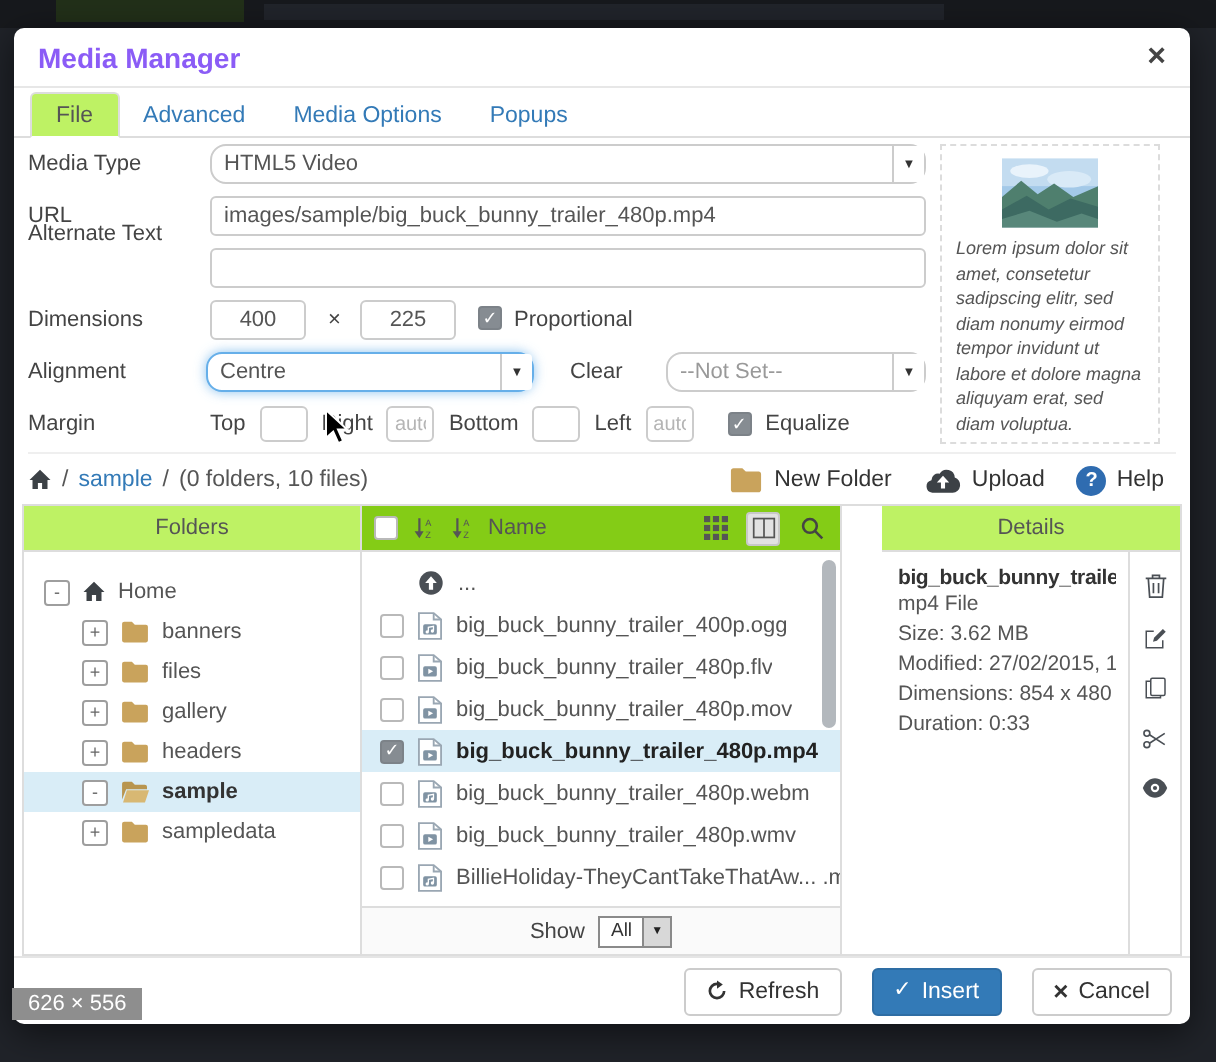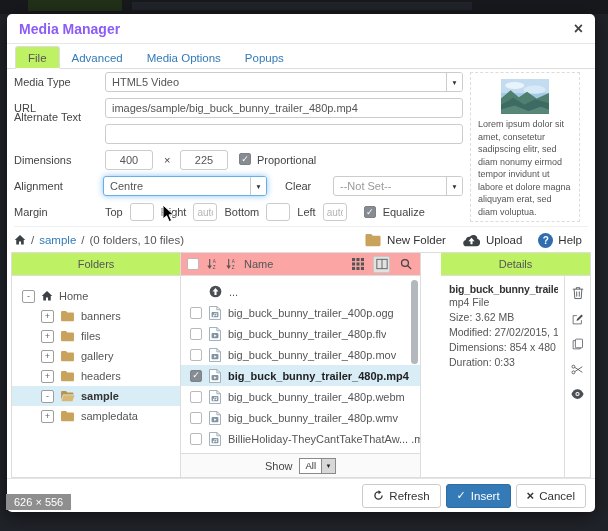--- a/index.html
+++ b/index.html
@@ -21,61 +21,61 @@
         display:flex;align-items:flex-end;padding-left:8px;box-sizing:border-box;}
   .tab{padding:5px 12px 4px;font-size:11.5px;color:#337ab7;cursor:pointer;}
   .tab.active{background:#bef264;border:1px solid #ddd;border-bottom:1px solid #fff;
               border-radius:3px 3px 0 0;color:#555;margin-bottom:-1px;}
 
   
   .form-area{position:absolute;left:0;top:55px;right:0;height:157px;}
   .flabel{position:absolute;color:#444;}
   .tin{position:absolute;box-sizing:border-box;height:20px;border:1px solid #ccc;border-radius:3px;
        background:#fff;color:#555;font-size:11px;font-family:"Liberation Sans",sans-serif;padding:0 6px;outline:none;}
-  .sel{position:absolute;box-sizing:border-box;height:20px;border:1px solid #ccc;border-radius:3px;
+  .sel{position:absolute;box-sizing:border-box;height:20px;border:1px solid #ccc;border-radius:8px;
        background:#fff;color:#555;display:flex;align-items:center;padding:0 18px 0 6px;cursor:pointer;}
   .sel-arrow{position:absolute;right:0;top:0;bottom:0;width:15px;border-left:1px solid #ccc;
              display:flex;align-items:center;justify-content:center;font-size:6.5px;color:#333;
              background:#fff;border-radius:0 2px 2px 0;}
   .sel.focused{border-color:#66afe9;box-shadow:0 0 6px rgba(102,175,233,.75);}
   .sel.muted{color:#999;}
   .cb{width:12px;height:12px;border:1px solid #b9b9b9;border-radius:2px;background:#fff;
       display:inline-flex;align-items:center;justify-content:center;font-size:9px;line-height:1;
       color:#fff;flex:none;cursor:pointer;box-sizing:border-box;}
   .cb.checked{background:#868c92;border-color:#7c8288;}
   .mlabel{color:#444;}
   .minput{box-sizing:border-box;width:24px;height:18px;border:1px solid #ccc;border-radius:3px;
           font-size:10px;padding:0 3px;color:#555;font-family:"Liberation Sans",sans-serif;outline:none;}
   .minput::placeholder{color:#b5b5b5;}
   .margin-fields{position:absolute;left:98px;top:134px;display:flex;align-items:center;gap:7px;}
 
   
   .preview{position:absolute;left:463px;top:3px;width:110px;height:150px;border:1px dashed #dcdcdc;
            box-sizing:border-box;overflow:hidden;}
   .preview svg{display:block;margin:6px auto 4px;}
-  .preview-caption{font-size:9px;line-height:12.5px;color:#555;padding:0 7px;text-align:left;}
+  .preview-caption{font-size:9px;line-height:12.5px;color:#555;padding:0 7px;text-align:left;font-style:italic;}
 
   
   .pathbar{position:absolute;left:7px;right:7px;top:212px;height:26px;display:flex;align-items:center;
            border-top:1px solid #efefef;font-size:11.5px;color:#555;gap:5px;}
   .crumb-link{color:#337ab7;cursor:pointer;}
   .tools{margin-left:auto;display:flex;align-items:center;gap:16px;padding-right:6px;}
   .tool{display:flex;align-items:center;gap:5px;color:#333;font-size:11.5px;cursor:pointer;}
   .help-circle{width:15px;height:15px;border-radius:50%;background:#2f6cb0;color:#fff;font-weight:bold;
                font-size:10px;display:flex;align-items:center;justify-content:center;}
 
   
   .browser{position:absolute;left:4px;right:4px;top:238px;height:226px;border:1px solid #ddd;
            display:flex;background:#fff;box-sizing:border-box;}
   .panel-folders{width:168px;border-right:1px solid #ddd;display:flex;flex-direction:column;flex:none;}
   .panel-files{width:239px;border-right:1px solid #ddd;display:flex;flex-direction:column;flex:none;position:relative;}
   .panel-details{flex:1;position:relative;overflow:hidden;margin-left:20px;}
   .panel-head{height:22px;flex:none;background:#bef264;border-bottom:1px solid #ddd;display:flex;
               align-items:center;justify-content:center;color:#555;}
-  .files-head{height:22px;flex:none;background:#fca5a5;border-bottom:1px solid #ddd;display:flex;
+  .files-head{height:22px;flex:none;background:#84cc16;border-bottom:1px solid #ddd;display:flex;
               align-items:center;gap:7px;padding:0 6px;color:#555;}
   .files-head .spacer{flex:1;}
   .viewbtn{display:flex;align-items:center;justify-content:center;width:17px;height:17px;border-radius:2px;cursor:pointer;}
   .viewbtn.active{background:#e2e2e2;border:1px solid #c8c8c8;box-sizing:border-box;}
   .tree{flex:1;padding-top:10px;overflow:hidden;color:#555;}
   .tree-row{height:20px;display:flex;align-items:center;gap:6px;cursor:pointer;}
   .tree-row.selected{background:#d9edf7;}
   .tree-row.selected .tree-label{font-weight:bold;color:#333;}
   .expander{width:11px;height:11px;border:1px solid #9e9e9e;border-radius:2px;background:#fff;color:#666;
             font-size:9px;line-height:9px;display:inline-flex;align-items:center;justify-content:center;flex:none;cursor:pointer;}
@@ -96,21 +96,21 @@
                     align-items:center;justify-content:center;font-size:6px;color:#222;}
   .details-body{padding:7px 32px 0 8px;}
   .details-title{font-weight:bold;color:#333;font-size:10.5px;white-space:nowrap;overflow:hidden;letter-spacing:-.2px;}
   .detail-line{font-size:10.5px;color:#555;line-height:15px;white-space:nowrap;overflow:hidden;}
   .details-tools{position:absolute;top:23px;right:0;bottom:0;width:26px;border-left:1px solid #ddd;
                  display:flex;flex-direction:column;align-items:center;padding-top:10px;gap:13px;box-sizing:border-box;}
   .tool-btn{cursor:pointer;display:flex;}
 
   
   .dlg-footer{position:absolute;left:0;right:0;bottom:0;height:34px;border-top:1px solid #e5e5e5;
-              display:flex;align-items:center;justify-content:flex-end;gap:5px;padding:4px 9px;box-sizing:border-box;}
+              display:flex;align-items:center;justify-content:flex-end;gap:15px;padding:4px 9px;box-sizing:border-box;}
   .btn{height:24px;padding:0 10px;border:1px solid #ccc;border-radius:3px;background:#fff;color:#333;
        font-size:11.5px;display:flex;align-items:center;gap:5px;cursor:pointer;box-sizing:border-box;}
   .btn-primary{background:#337ab7;border-color:#2e6da4;color:#fff;}
   .btn .x-glyph{font-weight:bold;font-size:13px;line-height:1;}
   .btn .check-glyph{font-size:11px;line-height:1;}
 
   .size-badge{position:absolute;left:6px;top:494px;background:#8e8e8e;color:#fff;font-size:11px;
               padding:2px 8px;z-index:6;}
   .cursor{position:absolute;left:162px;top:204px;z-index:9;pointer-events:none;}
 </style>

